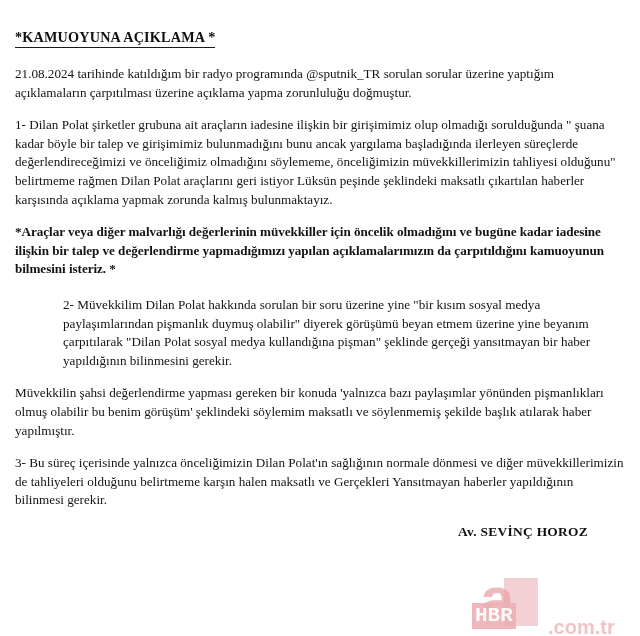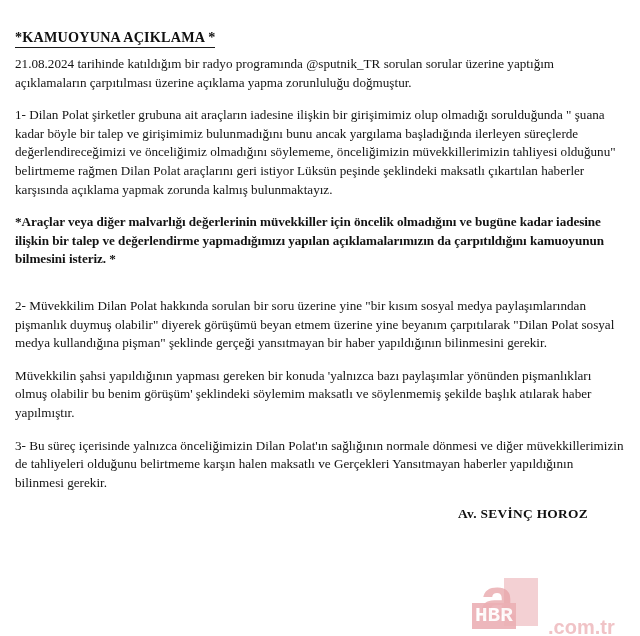--- a/index.html
+++ b/index.html
@@ -15,35 +15,35 @@
     width:640px; height:636px;
     padding:28px 16px 0 15px;
   }
   .title {
     font-weight:bold;
     font-size:14.2px;
     letter-spacing:0.2px;
     display:inline-block;
     border-bottom:1.6px solid #1a1a1a;
     padding-bottom:1px;
-    margin-bottom:7px;
+    margin-bottom:17px;
     font-family:Liberation Serif, serif;
   }
   p.para {
     font-size:13.15px;
     line-height:18.6px;
     text-align:left;
     margin-bottom:14px;
     max-width:612px;
     color:#131313;
   }
   p.bold { font-weight:bold; letter-spacing:-0.05px; }
-  p.bold.b2 { margin-bottom:28px; }
+  p.bold.b2 { margin-bottom:17px; }
   b { font-weight:normal; }
-  .pgap-sm { margin-bottom:13px; }
+  .pgap-sm { margin-bottom:13px;margin-left:48px; }
   .pgap-lg { margin-bottom:21px; }
   .signature {
     font-weight:bold;
     font-size:13.4px;
     letter-spacing:0.3px;
     text-align:right;
     padding-right:36px;
     margin-top:8px;
     position:relative;
     z-index:3;
@@ -107,21 +107,21 @@
 
 
   <p class="para pgap-lg">21.08.2024 tarihinde katıldığım bir radyo programında @sputnik_TR sorulan sorular üzerine yaptığım açıklamaların çarpıtılması üzerine açıklama yapma zorunluluğu doğmuştur.</p>
 
   <p class="para pgap-lg"><span>1- Dilan Polat şirketler grubuna ait araçların iadesine ilişkin bir girişimimiz olup olmadığı sorulduğunda " şuana kadar böyle bir talep ve girişimimiz </span><b>bulunmadığını</b><span> bunu ancak yargılama başladığında ilerleyen süreçlerde değerlendireceğimizi ve </span><b>önceliğimiz olmadığını</b><span> söylememe, önceliğimizin müvekkillerimizin tahliyesi olduğunu"  belirtmeme rağmen Dilan Polat araçlarını geri istiyor Lüksün peşinde şeklindeki maksatlı çıkartılan haberler karşısında açıklama yapmak zorunda kalmış bulunmaktayız.</span></p>
 
   <p class="para bold b2 pgap-lg">*Araçlar veya diğer malvarlığı değerlerinin müvekkiller için öncelik olmadığını ve bugüne kadar iadesine ilişkin bir talep ve değerlendirme yapmadığımızı yapılan açıklamalarımızın da çarpıtıldığını kamuoyunun bilmesini isteriz. *</p>
 
   <p class="para pgap-sm">2- Müvekkilim Dilan Polat hakkında sorulan bir soru üzerine yine "bir kısım sosyal medya paylaşımlarından pişmanlık duymuş olabilir" diyerek görüşümü beyan etmem üzerine yine beyanım çarpıtılarak "Dilan Polat sosyal medya kullandığına pişman" şeklinde gerçeği yansıtmayan bir haber yapıldığının bilinmesini gerekir.</p>
 
-  <p class="para pgap-lg">Müvekkilin şahsi yapıldığının yapması gereken bir konuda 'yalnızca bazı paylaşımlar yönünden pişmanlıkları olmuş olabilir bu benim görüşüm' şeklindeki söylemim maksatlı ve söylenmemiş şekilde başlık atılarak haber yapılmıştır.</p>
+  <p class="para pgap-lg">Müvekkilin şahsi değerlendirme yapması gereken bir konuda 'yalnızca bazı paylaşımlar yönünden pişmanlıkları olmuş olabilir bu benim görüşüm' şeklindeki söylemim maksatlı ve söylenmemiş şekilde başlık atılarak haber yapılmıştır.</p>
 
   <p class="para">3- Bu süreç içerisinde yalnızca önceliğimizin Dilan Polat'ın sağlığının normale dönmesi ve diğer müvekkillerimizin de tahliyeleri olduğunu belirtmeme karşın halen maksatlı ve Gerçekleri Yansıtmayan haberler yapıldığının bilinmesi gerekir.</p>
 
   <div class="signature">Av. SEVİNÇ HOROZ</div>
 
   <div id="watermark">
     <div class="wm-block"></div>
     <div class="wm-a">a</div>
     <div class="wm-hbr">HBR</div>
     <div class="wm-com">.com.tr</div>

